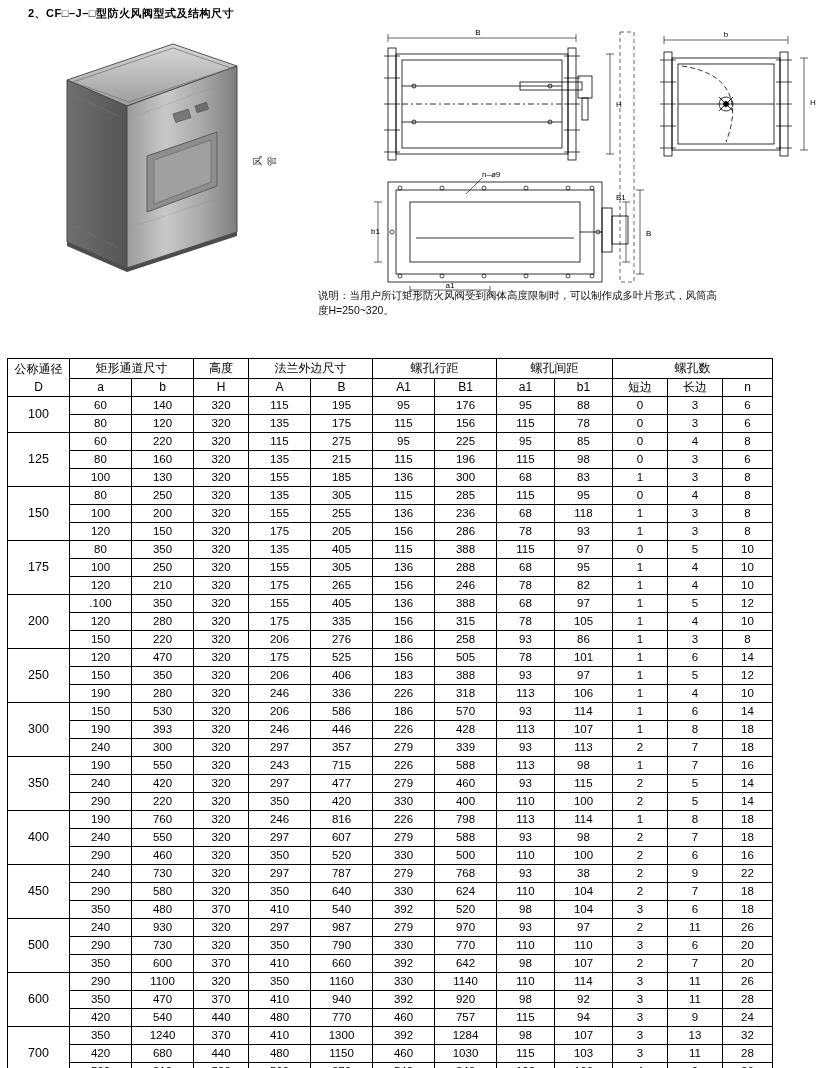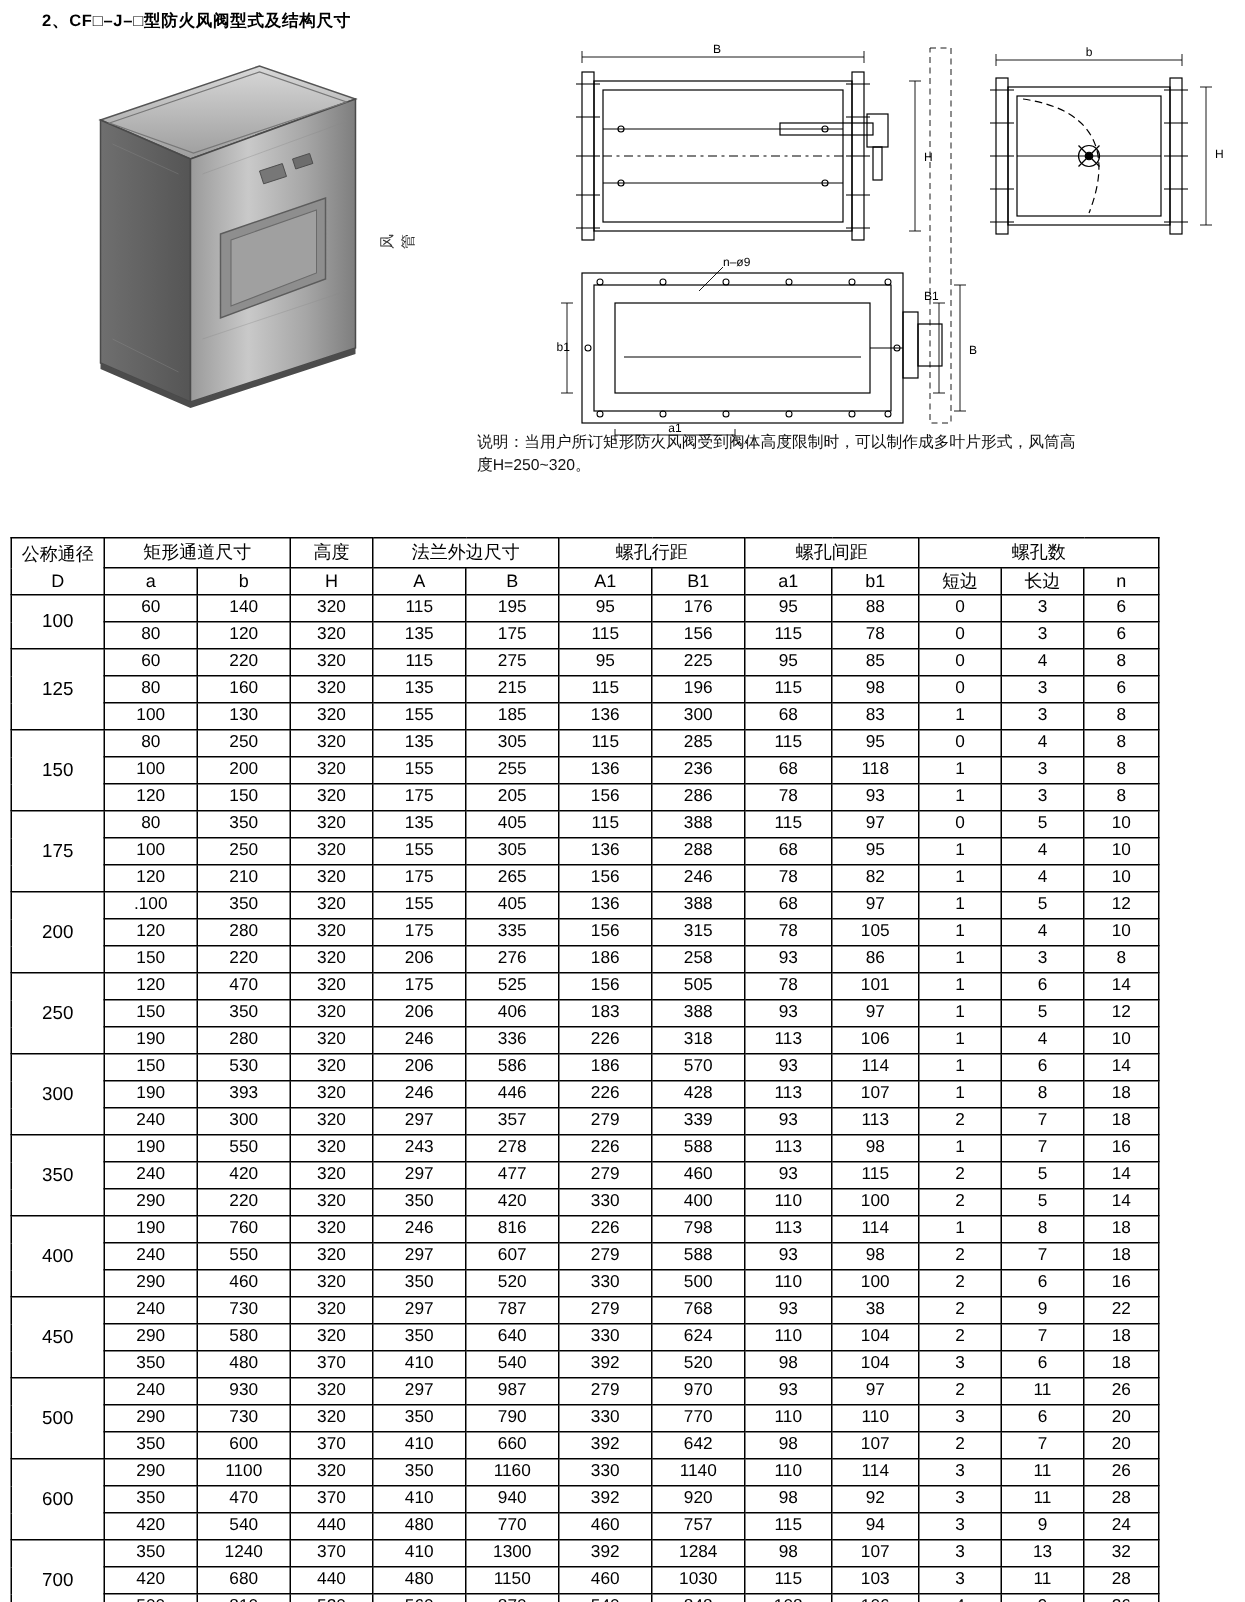--- a/index.html
+++ b/index.html
@@ -665,21 +665,21 @@
             <td>2</td>
             <td>7</td>
             <td>18</td>
           </tr>
           <tr>
             <td class="dcell" rowspan="3">350</td>
             <td>190</td>
             <td>550</td>
             <td>320</td>
             <td>243</td>
-            <td>278</td>
+            <td>715</td>
             <td>226</td>
             <td>588</td>
             <td>113</td>
             <td>98</td>
             <td>1</td>
             <td>7</td>
             <td>16</td>
           </tr>
           <tr>
             <td>240</td>

